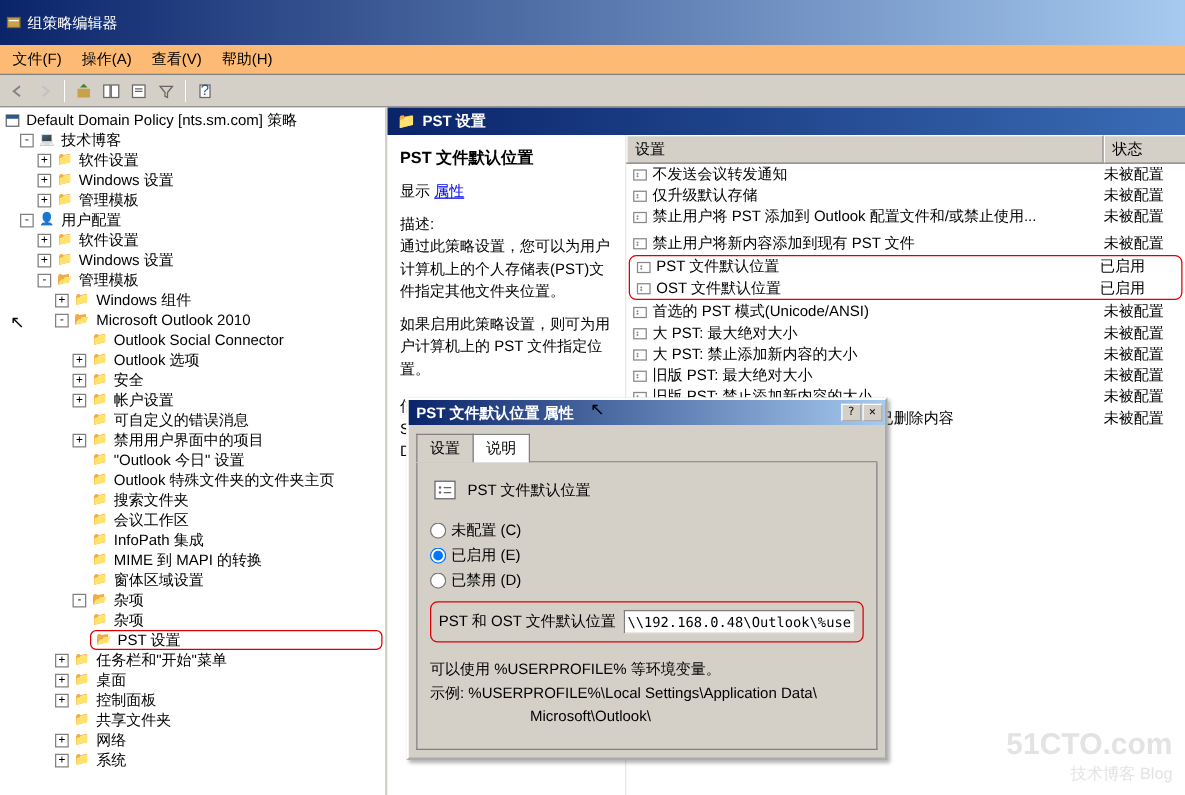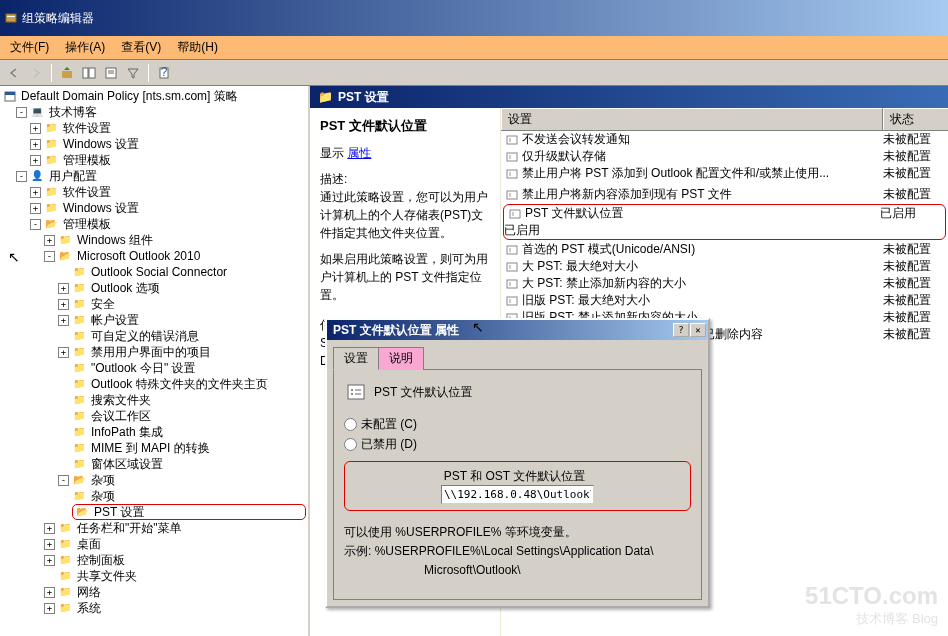--- a/index.html
+++ b/index.html
@@ -43,28 +43,28 @@
 .list-body .row .c1 { flex: 1; padding-left: 4px; display: flex; align-items: center; }
 .list-body .row .c2 { width: 65px; }
 .gear { width: 14px; height: 14px; margin-right: 3px; display: inline-block; }
 
 .dialog { position: absolute; left: 325px; top: 318px; width: 385px; background: #d4d0c8; border: 2px outset #fff; box-shadow: 2px 2px 3px rgba(0,0,0,0.3); }
 .dlg-title { background: linear-gradient(to right, #0a246a, #a6caf0); color: #fff; height: 20px; display: flex; align-items: center; padding: 0 2px; }
 .dlg-title .txt { flex: 1; padding-left: 4px; font-weight: bold; }
 .dlg-title .wbtn { width: 16px; height: 14px; background: #d4d0c8; border: 1px outset #fff; margin-left: 1px; font-size: 9px; display: flex; align-items: center; justify-content: center; color: #000; font-family: monospace; }
 .dlg-body { padding: 6px; }
 .tabs { display: flex; border-bottom: 1px solid #808080; }
-.tab { padding: 2px 10px; border: 1px solid #808080; border-bottom: none; background: #f9a8d4; margin-right: -1px; position: relative; top: 1px; }
+.tab { padding: 2px 10px; border: 1px solid #808080; border-bottom: none; background: #ffffff; margin-right: -1px; position: relative; top: 1px; }
 .tab.active { background: #d4d0c8; border-bottom: 1px solid #d4d0c8; z-index: 1; }
 .tab-content { border: 1px solid #808080; border-top: none; padding: 10px; background: #d4d0c8; min-height: 230px; }
 .dlg-heading { display: flex; align-items: center; margin-bottom: 12px; }
 .dlg-heading .dicon { width: 24px; height: 24px; margin-right: 6px; display: flex; align-items: center; justify-content: center; }
 .radio-row { margin: 3px 0; }
 .radio-row input { margin-right: 4px; vertical-align: middle; }
-.config-box { border: 1.5px solid #d00; border-radius: 6px; padding: 6px; margin-top: 8px; display: flex; align-items: center; flex-direction: column; }
+.config-box { border: 1.5px solid #d00; border-radius: 6px; padding: 6px; margin-top: 8px; display: flex; align-items: center; }
 .config-box input[type=text] { flex: 1; padding: 2px; border: 1px inset #d4d0c8; background: #fff; font-family: monospace; font-size: 11px; }
 .hint-text { margin-top: 12px; line-height: 1.6; font-family: monospace; font-size: 11px; }
 
 .watermark { position: absolute; right: 10px; bottom: 8px; color: rgba(255,255,255,0.5); text-align: right; pointer-events: none; }
 .watermark .wm1 { font-size: 24px; font-weight: bold; font-family: Arial; color: rgba(200,200,200,0.5); }
 .watermark .wm2 { font-size: 13px; color: rgba(200,200,200,0.5); }
 .cursor-arrow { position:absolute; left:8px; top:163px; font-size:14px; color:#000; pointer-events:none; }
 .cursor-arrow2 { position:absolute; left:145px; top:-1px; font-size:14px; color:#000; pointer-events:none; }
 </style>
 </head>
@@ -451,20 +451,28 @@
                   <span class="gear"><svg width="14" height="14">
                       <rect x="2" y="3" width="10" height="8" fill="#fff" stroke="#888"></rect>
                       <circle cx="5" cy="6" r="0.8" fill="#888"></circle>
                       <circle cx="5" cy="8" r="0.8" fill="#888"></circle>
                     </svg></span>
                   <span>PST 文件默认位置</span>
                 </div>
                 <div class="c2">已启用</div>
               </div>
               <div class="row">
+                <div class="c1">
+                  <span class="gear"><svg width="14" height="14">
+                      <rect x="2" y="3" width="10" height="8" fill="#fff" stroke="#888"></rect>
+                      <circle cx="5" cy="6" r="0.8" fill="#888"></circle>
+                      <circle cx="5" cy="8" r="0.8" fill="#888"></circle>
+                    </svg></span>
+                  <span>OST 文件默认位置</span>
+                </div>
                 <div class="c2">已启用</div>
               </div>
             </div>
             <div class="row">
               <div class="c1">
                 <span class="gear"><svg width="14" height="14">
                     <rect x="2" y="3" width="10" height="8" fill="#fff" stroke="#888"></rect>
                     <circle cx="5" cy="6" r="0.8" fill="#888"></circle>
                     <circle cx="5" cy="8" r="0.8" fill="#888"></circle>
                   </svg></span>
@@ -552,20 +560,21 @@
               <rect x="3" y="4" width="16" height="14" fill="#fff" stroke="#666"></rect>
               <circle cx="7" cy="9" r="1" fill="#666"></circle>
               <circle cx="7" cy="13" r="1" fill="#666"></circle>
               <line x1="10" y1="9" x2="16" y2="9" stroke="#666"></line>
               <line x1="10" y1="13" x2="16" y2="13" stroke="#666"></line>
             </svg>
           </span>
         <span>PST 文件默认位置</span>
       </div>
       <div class="radio-row"><label><input type="radio" name="cfg" style=""><span>未配置 (C)</span></label></div>
+      <div class="radio-row"><label><input type="radio" name="cfg" checked="" style=""><span>已启用 (E)</span></label></div>
       <div class="radio-row"><label><input type="radio" name="cfg" style=""><span>已禁用 (D)</span></label></div>
       <div class="config-box">
         <span style="margin-right:6px">PST 和 OST 文件默认位置</span>
         <input type="text" value="\\192.168.0.48\Outlook\%username%" style="">
       </div>
       <div class="hint-text">
         <div>可以使用 %USERPROFILE% 等环境变量。</div>
         <div>示例: %USERPROFILE%\Local Settings\Application Data\</div>
         <div style="padding-left:80px">Microsoft\Outlook\</div>
       </div>

